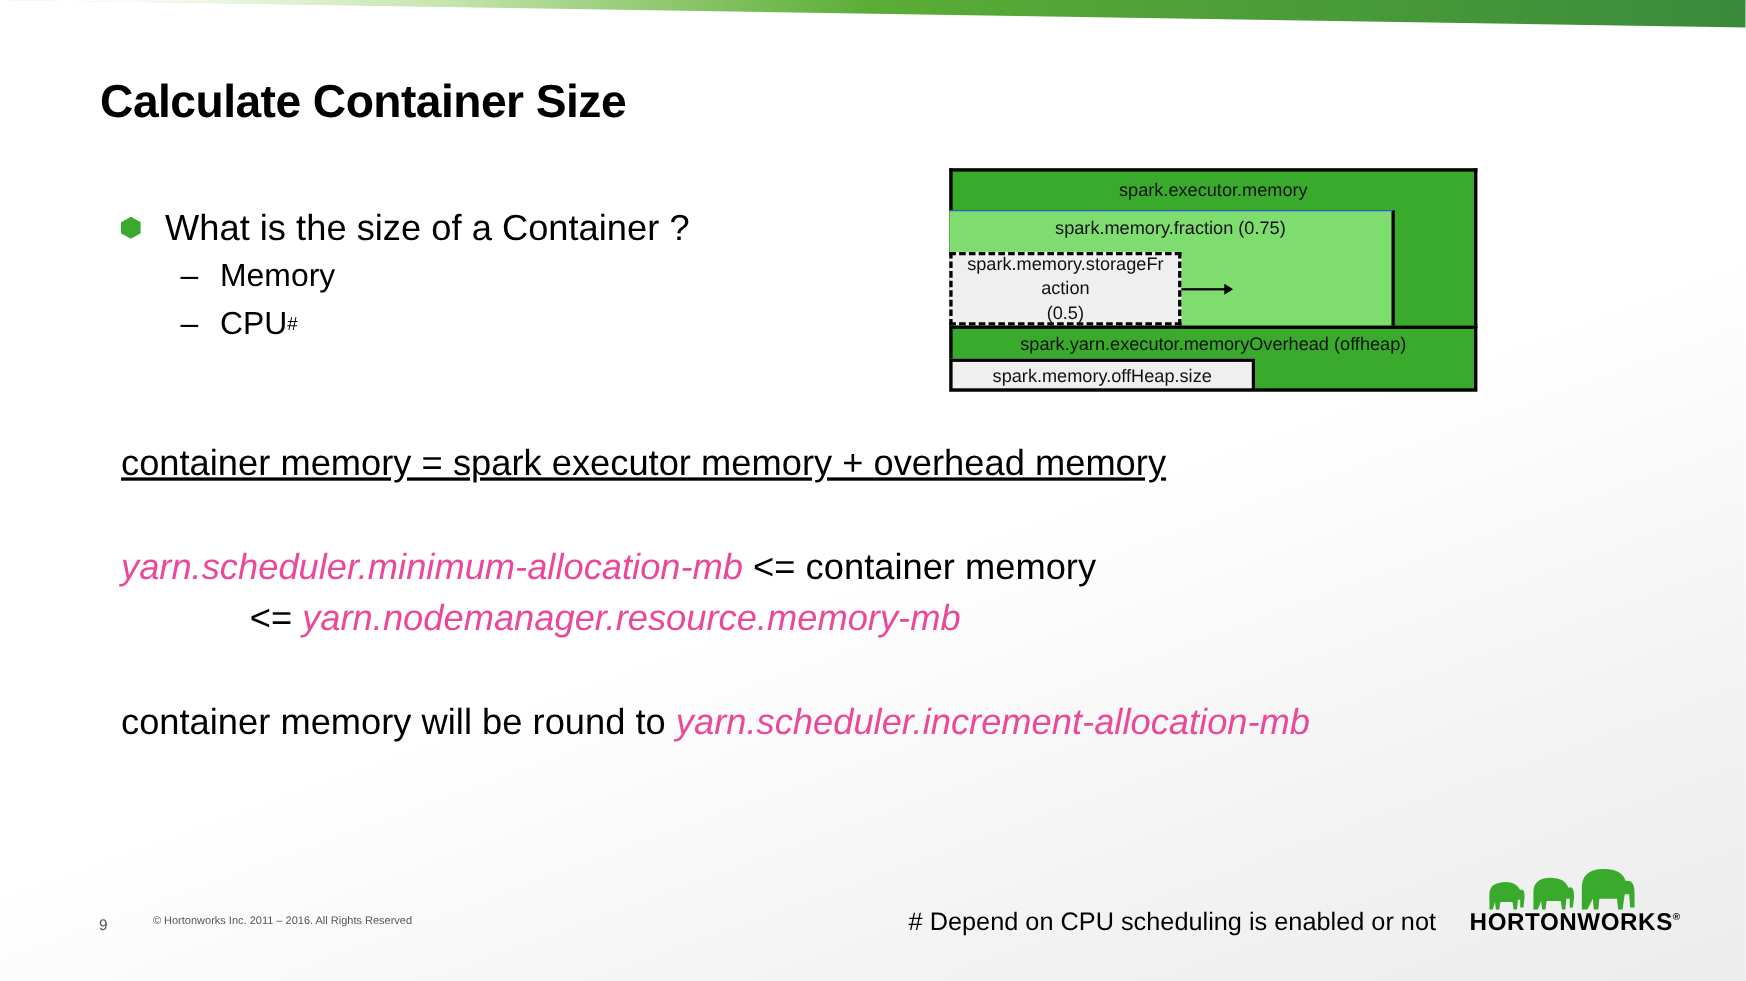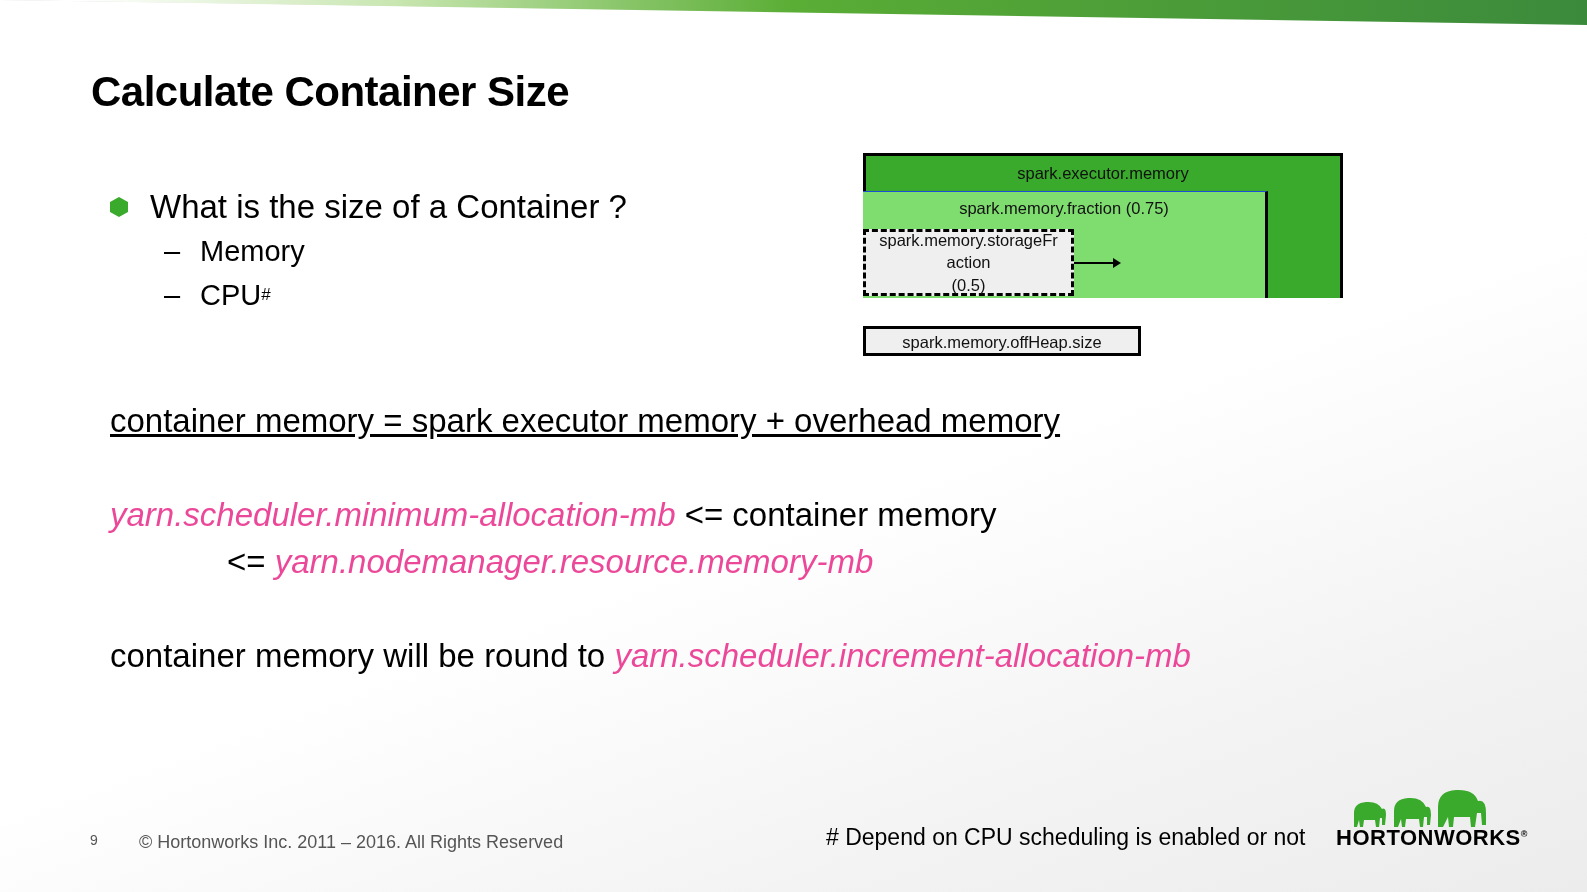--- a/index.html
+++ b/index.html
@@ -35,21 +35,21 @@
   .offheap { left:0; top:173px; width:278px; height:30px; background:#efefef; border:3px solid #000; border-left:3px solid #000; font-size:16.5px; align-items:flex-end; padding-bottom:0px; }
 
   .eq { position:absolute; left:110px; font-size:33px; }
   .gray-i { color:#ec4899; font-style:italic; }
   .eq1 { top:402px;text-decoration:underline; }
   .eq2 { top:496px; }
   .eq3 { top:543px; left:227px; }
   .eq4 { top:637px; }
 
   .footer-num { position:absolute; left:90px; top:832px; font-size:14px; color:#555; }
-  .footer-copy { position:absolute; left:139px; top:832px; font-size:18px; color:#555; }
+  .footer-copy { position:absolute; left:139px; top:832px; font-size:10px; color:#555; }
   .footnote { position:absolute; left:826px; top:824px; font-size:23px; }
   .logo { position:absolute; left:1336px; top:785px; width:170px; height:70px; }
   .logo-text { position:absolute; left:0; top:40px; font-size:22px; font-weight:bold; letter-spacing:0.5px; font-family:"Liberation Sans", sans-serif; }
 </style>
 </head>
 <body>
 
 <svg class="top-band" viewBox="0 0 1587 30" preserveAspectRatio="none">
   <defs>
     <linearGradient id="bandg" x1="0" x2="1" y1="0" y2="0">
@@ -95,20 +95,23 @@
     <span>spark.memory.fraction (0.75)</span>
   </div>
   <div class="box storage">
     <div>
       <div>spark.memory.storageFr</div>
       <div>action</div>
       <div>(0.5)</div>
     </div>
   </div>
   <div class="arrow"></div>
+  <div class="box overhead">
+    <span>spark.yarn.executor.memoryOverhead (offheap)</span>
+  </div>
   <div class="box offheap">
     <span>spark.memory.offHeap.size</span>
   </div>
 </div>
 
 <div class="eq eq1">container memory = spark executor memory + overhead memory</div>
 <div class="eq eq2">
   <span class="gray-i">yarn.scheduler.minimum-allocation-mb</span><span> &lt;= container memory</span>
 </div>
 <div class="eq eq3">

